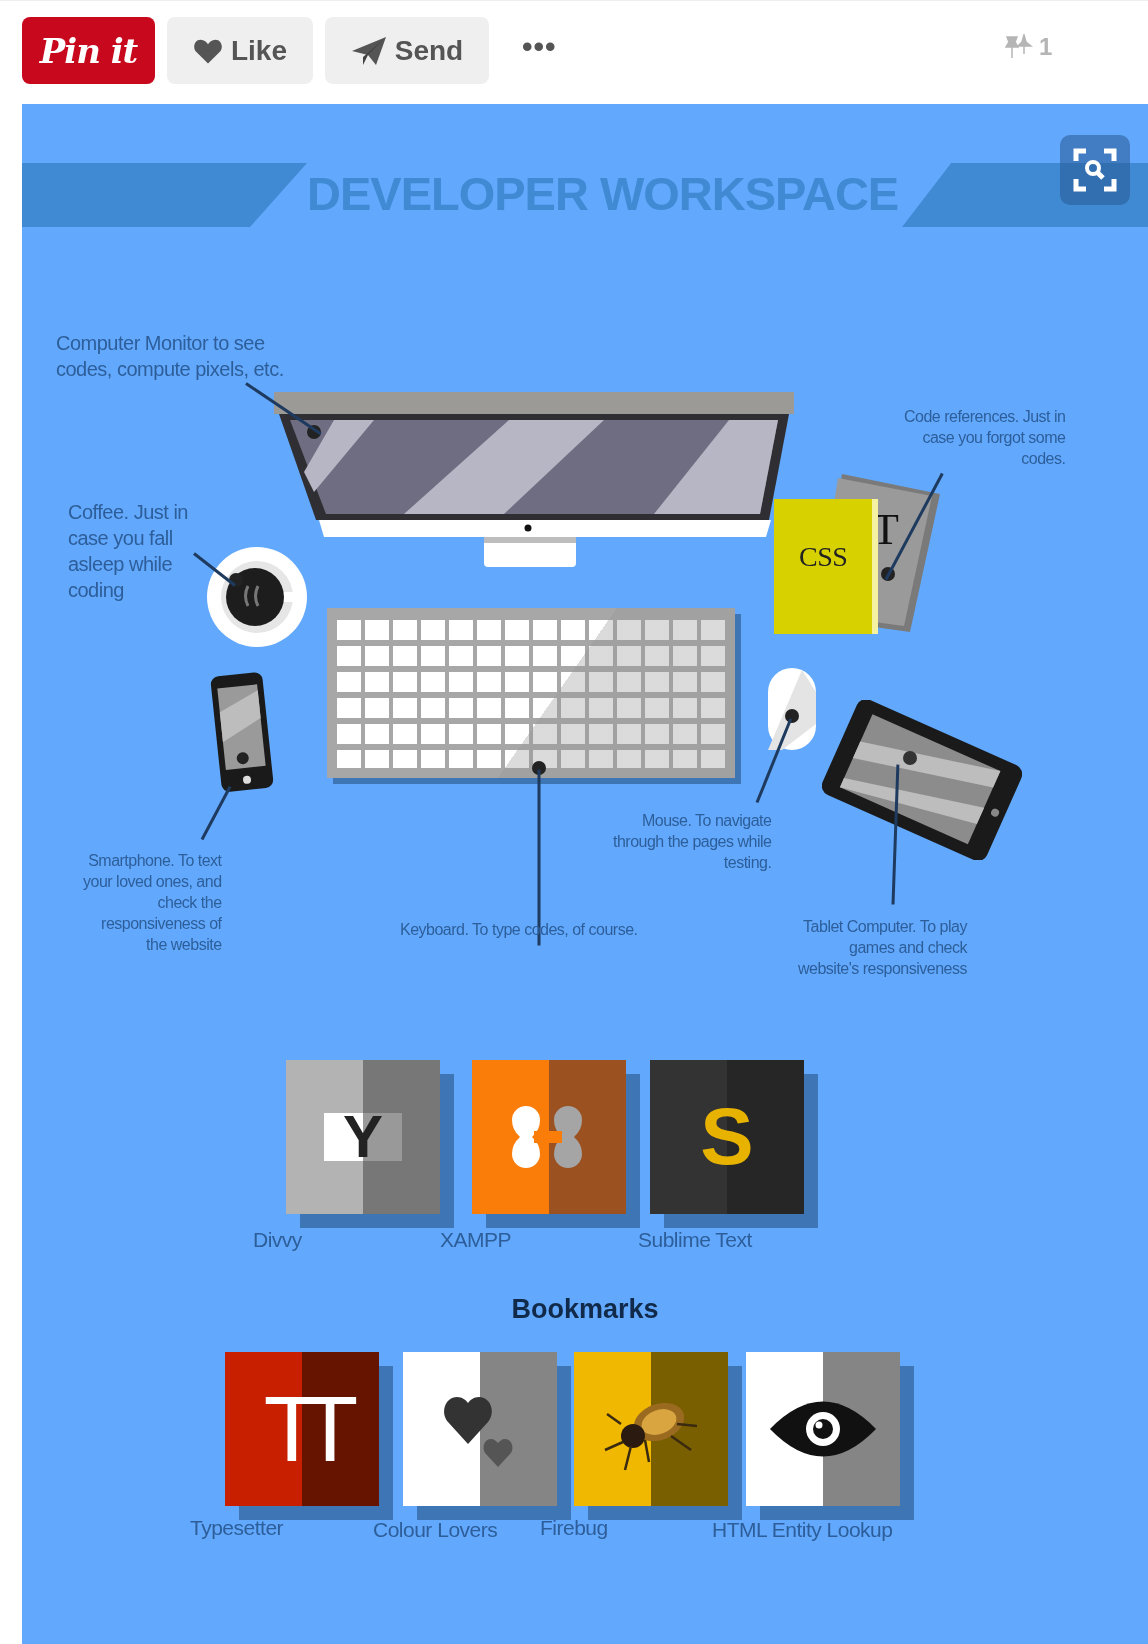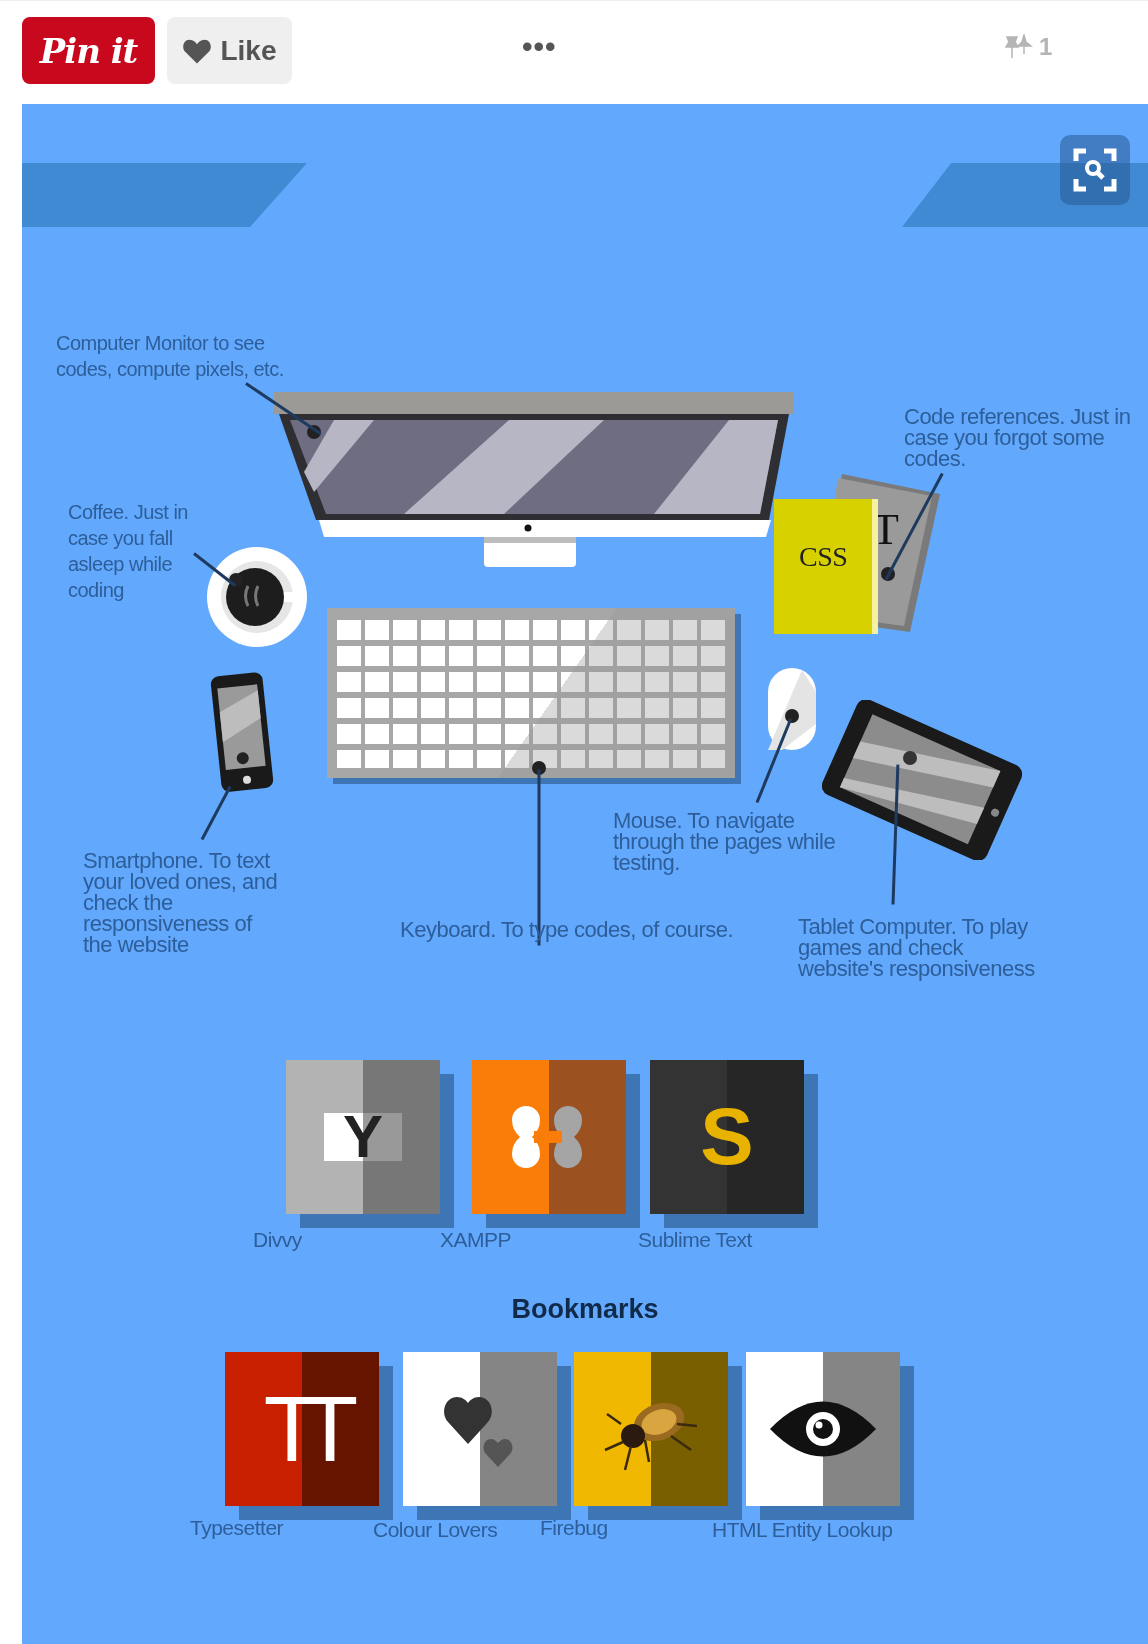--- a/index.html
+++ b/index.html
@@ -3,34 +3,34 @@
 <meta charset="utf-8">
 <style>
   * { box-sizing: border-box; margin: 0; padding: 0; }
   html, body { width: 1148px; height: 1644px; background: #ffffff; overflow: hidden; }
   body { font-family: "Liberation Sans", sans-serif; position: relative; }
 
   .topbar { position: absolute; left: 0; top: 0; width: 1148px; height: 103px; background: #fff; border-top: 1px solid #efefef; padding-left: 40px; }
   .btn { position: absolute; top: 16px; height: 67px; border-radius: 8px; display: flex; align-items: center; justify-content: center; cursor: pointer; }
   .btn-pin { left: 22px; width: 133px; background: #c8081d; color: #fff; }
   .btn-pin span { font-family: "DejaVu Serif", serif; font-style: italic; font-weight: bold; font-size: 34px; letter-spacing: -1px; }
-  .btn-like { left: 167px; width: 125px; background: #efefef; color: #555; }
+  .btn-like { left: 167px; width: 146px; background: #efefef; color: #555; }
   .btn-send { left: 325px; width: 164px; background: #efefef; color: #555; }
   .btn-label { font-size: 28px; font-weight: bold; color: #555; margin-left: 8px; }
   .btn-more { position: absolute; left: 522px; top: 36px; font-size: 30px; color: #555; letter-spacing: 1px; font-weight: bold; line-height: 20px; cursor: pointer; }
   .pin-count { position: absolute; left: 1005px; top: 32px; display: flex; align-items: center; color: #b5b5b5; font-size: 24px; font-weight: bold; }
 
   .pin-image { position: absolute; left: 22px; top: 104px; width: 1126px; height: 1540px; background: #62a9fd; overflow: hidden; }
   .banner-left { position: absolute; left: 0; top: 59px; width: 285px; height: 64px; background: #3f8ad3; clip-path: polygon(0 0, 100% 0, 80% 100%, 0 100%); }
   .banner-right { position: absolute; left: 880px; top: 59px; width: 246px; height: 64px; background: #3f8ad3; clip-path: polygon(20% 0, 100% 0, 100% 100%, 0 100%); }
   .title { position: absolute; left: 285px; top: 62px; width: 620px; text-align: left; font-size: 47px; font-weight: bold; color: #3f8ad3; letter-spacing: -1px; }
   .zoom-btn { position: absolute; left: 1038px; top: 31px; width: 70px; height: 70px; border-radius: 10px; background: rgba(40,90,150,0.55); cursor: pointer; display: flex; align-items: center; justify-content: center; }
 
   .note { position: absolute; color: #2d5e9a; font-size: 20px; line-height: 26px; letter-spacing: -0.5px; }
-  .note.small { font-size: 22px; line-height: 21px; }
+  .note.small { font-size: 16px; line-height: 21px; text-align: right; }
   .line { position: absolute; background: #1e3a5f; height: 3px; transform-origin: 0 50%; }
   .dot { position: absolute; width: 14px; height: 14px; border-radius: 50%; background: #222; }
 
   .section-h { position: absolute; width: 1126px; text-align: center; font-size: 27px; font-weight: bold; color: #112a4a; }
   .tile { position: absolute; width: 154px; height: 154px; }
   .tile .shadow { position: absolute; left: 14px; top: 14px; width: 154px; height: 154px; background: #3e75b5; }
   .tile .face { position: absolute; left: 0; top: 0; width: 154px; height: 154px; display: flex; }
   .tile .half { width: 50%; height: 100%; }
   .tile .glyph { position: absolute; left: 0; top: 0; width: 154px; height: 154px; display: flex; align-items: center; justify-content: center; }
   .tile-label { position: absolute; width: 220px; font-size: 21px; color: #2d5e9a; letter-spacing: -0.5px; }
@@ -41,33 +41,41 @@
 <div class="topbar">
   <div class="btn btn-pin">
     <span>Pin it</span>
   </div>
   <div class="btn btn-like">
     <svg width="30" height="28" viewBox="0 0 24 22">
         <path d="M12 21 L2.5 11.5 C-0.5 8.5 1 2 6 2 C9 2 11 4 12 5.5 C13 4 15 2 18 2 C23 2 24.5 8.5 21.5 11.5 Z" fill="#555"></path>
       </svg>
     <span class="btn-label">Like</span>
   </div>
+  <div class="btn btn-send">
+    <svg width="36" height="30" viewBox="0 0 36 30">
+        <path d="M1 15 L35 1 L25 29 L17 19 Z" fill="#555"></path>
+        <path d="M17 19 L35 1 L12 21 L12 29 Z" fill="#444"></path>
+      </svg>
+    <span class="btn-label">Send</span>
+  </div>
   <div class="btn-more">•••</div>
   <div class="pin-count">
     <svg width="28" height="26" viewBox="0 0 28 26">
         <path d="M2 3 H12 L10 8 L13 13 H1 L4 8 Z M7 13 V24" fill="#b5b5b5" stroke="#b5b5b5" stroke-width="1.5"></path>
         <path d="M19 1 L21 8 L26 12 H13 L17 8 Z M19 12 V20" fill="#b5b5b5" stroke="#b5b5b5" stroke-width="1.5"></path>
       </svg>
     <span style="margin-left:6px">1</span>
   </div>
 </div>
 
 <div class="pin-image">
   <div class="banner-left"></div>
   <div class="banner-right"></div>
+  <div class="title">DEVELOPER WORKSPACE</div>
 
   <div class="zoom-btn">
     <svg width="44" height="44" viewBox="0 0 44 44">
       <path d="M3 13 V3 H13 M31 3 H41 V13 M41 31 V41 H31 M13 41 H3 V31" stroke="#fff" stroke-width="5" fill="none"></path>
       <circle cx="20" cy="20" r="6" stroke="#fff" stroke-width="4" fill="none"></circle>
       <path d="M24 24 L30 30" stroke="#fff" stroke-width="5"></path>
     </svg>
   </div>
 
   <svg style="position:absolute;left:252px;top:288px" width="540" height="200">

